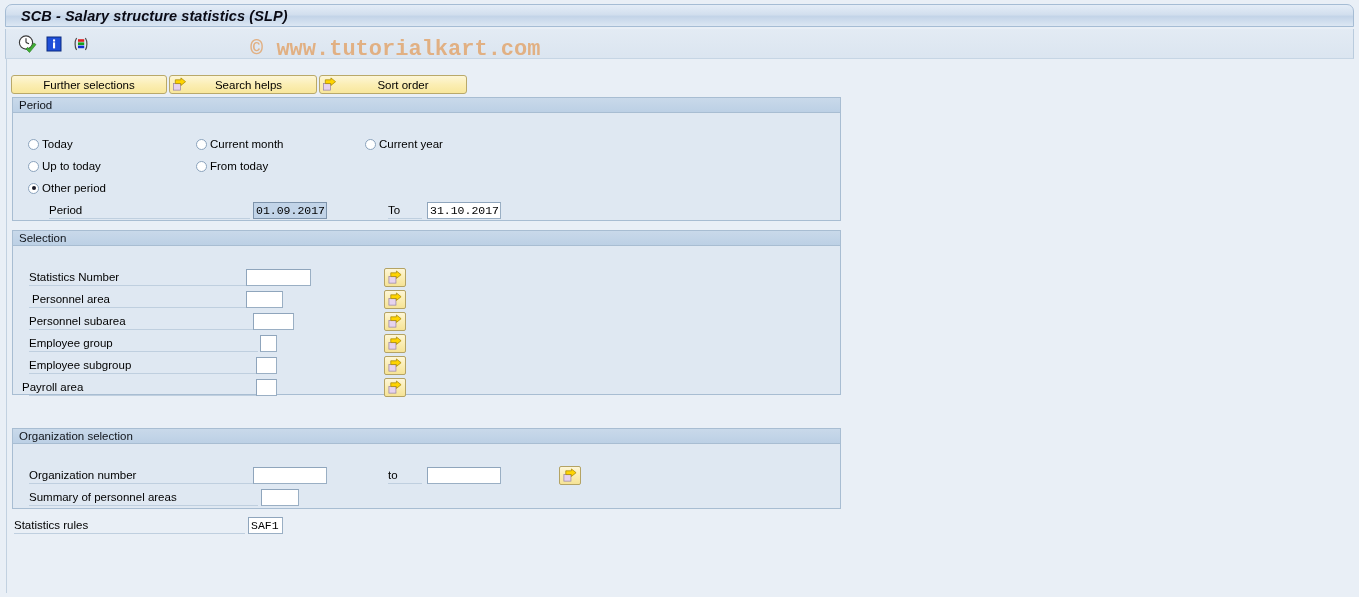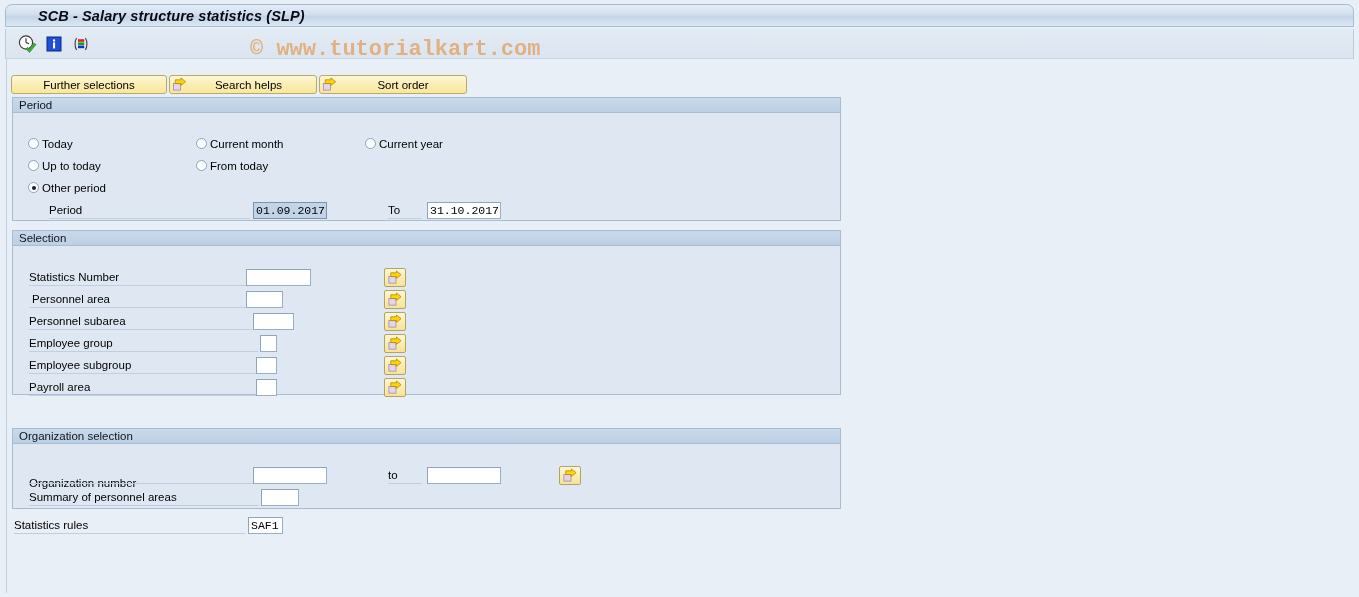--- a/index.html
+++ b/index.html
@@ -22,21 +22,20 @@
   .titlebar {
     position: absolute;
     left: 5px; top: 4px;
     width: 1349px; height: 23px;
     background: linear-gradient(to bottom, #e4edf7 0%, #d2dfee 45%, #c3d4e8 55%, #dce7f3 100%);
     border: 1px solid #a5bcd4;
     border-radius: 7px 7px 0 0;
     box-sizing: border-box;
     display: flex;
     align-items: center;
-    padding-left: 17px;
   }
   .titlebar-text {
     font-weight: bold;
     font-style: italic;
     font-size: 14.5px;
     color: #0a0a14;
     padding-left: 15px;
     letter-spacing: 0.1px;
     white-space: nowrap;
   }
@@ -133,21 +132,21 @@
     padding-left: 6px;
     line-height: 15px;
     box-sizing: border-box;
   }
   .group-body { position: relative; }
 
   
   .radio-opt {
     position: absolute;
     display: flex;
-    align-items: flex-start;
+    align-items: center;
     white-space: nowrap;
     cursor: pointer;
     font-size: 11.5px;
   }
   .radio-mark {
     width: 11px; height: 11px;
     border: 1px solid #8ba3bd;
     border-radius: 50%;
     background: #fff;
     box-sizing: border-box;
@@ -358,37 +357,37 @@
     <div class="flabel" style="left:16px; top:112px;">Employee subgroup</div>
     <div class="label-rule" style="left:16px; top:127px; width:229px;"></div>
     <div class="finput" style="left:243px; top:111px; width:21px;"></div>
     <div class="arrowbtn" style="left:371px; top:110px;">
       <svg width="16" height="15" viewBox="0 0 16 16">
         <rect x="1.5" y="7" width="7.5" height="7" fill="#e6d3ee" stroke="#9a86a8" stroke-width="0.8"></rect>
         <path d="M3.5 3 H9.5 V1 L14.5 5 L9.5 9 V7 H3.5 Z" fill="#ffd400" stroke="#a8880a" stroke-width="0.8" stroke-linejoin="round"></path>
       </svg>
     </div>
 
-    <div class="flabel" style="left:16px; top:134px;">Payroll area</div>
+    <div class="flabel" style="left:9px; top:134px;">Payroll area</div>
     <div class="label-rule" style="left:16px; top:149px; width:229px;"></div>
     <div class="finput" style="left:243px; top:133px; width:21px;"></div>
     <div class="arrowbtn" style="left:371px; top:132px;">
       <svg width="16" height="15" viewBox="0 0 16 16">
         <rect x="1.5" y="7" width="7.5" height="7" fill="#e6d3ee" stroke="#9a86a8" stroke-width="0.8"></rect>
         <path d="M3.5 3 H9.5 V1 L14.5 5 L9.5 9 V7 H3.5 Z" fill="#ffd400" stroke="#a8880a" stroke-width="0.8" stroke-linejoin="round"></path>
       </svg>
     </div>
   </div>
 </div>
 
 <div class="group" style="left:12px; top:428px; width:829px; height:81px;">
   <div class="group-title">Organization selection</div>
   <div class="group-body" style="height:64px;">
 
-    <div class="flabel" style="left:16px; top:24px;margin-top:8px;">Organization number</div>
+    <div class="flabel" style="left:16px; top:24px;">Organization number</div>
     <div class="label-rule" style="left:16px; top:39px; width:229px;"></div>
     <div class="finput" style="left:240px; top:23px; width:74px;"></div>
 
     <div class="flabel" style="left:375px; top:24px;">to</div>
     <div class="label-rule" style="left:375px; top:39px; width:34px;"></div>
     <div class="finput" style="left:414px; top:23px; width:74px;"></div>
 
     <div class="arrowbtn" style="left:546px; top:22px;">
       <svg width="16" height="15" viewBox="0 0 16 16">
         <rect x="1.5" y="7" width="7.5" height="7" fill="#e6d3ee" stroke="#9a86a8" stroke-width="0.8"></rect>

